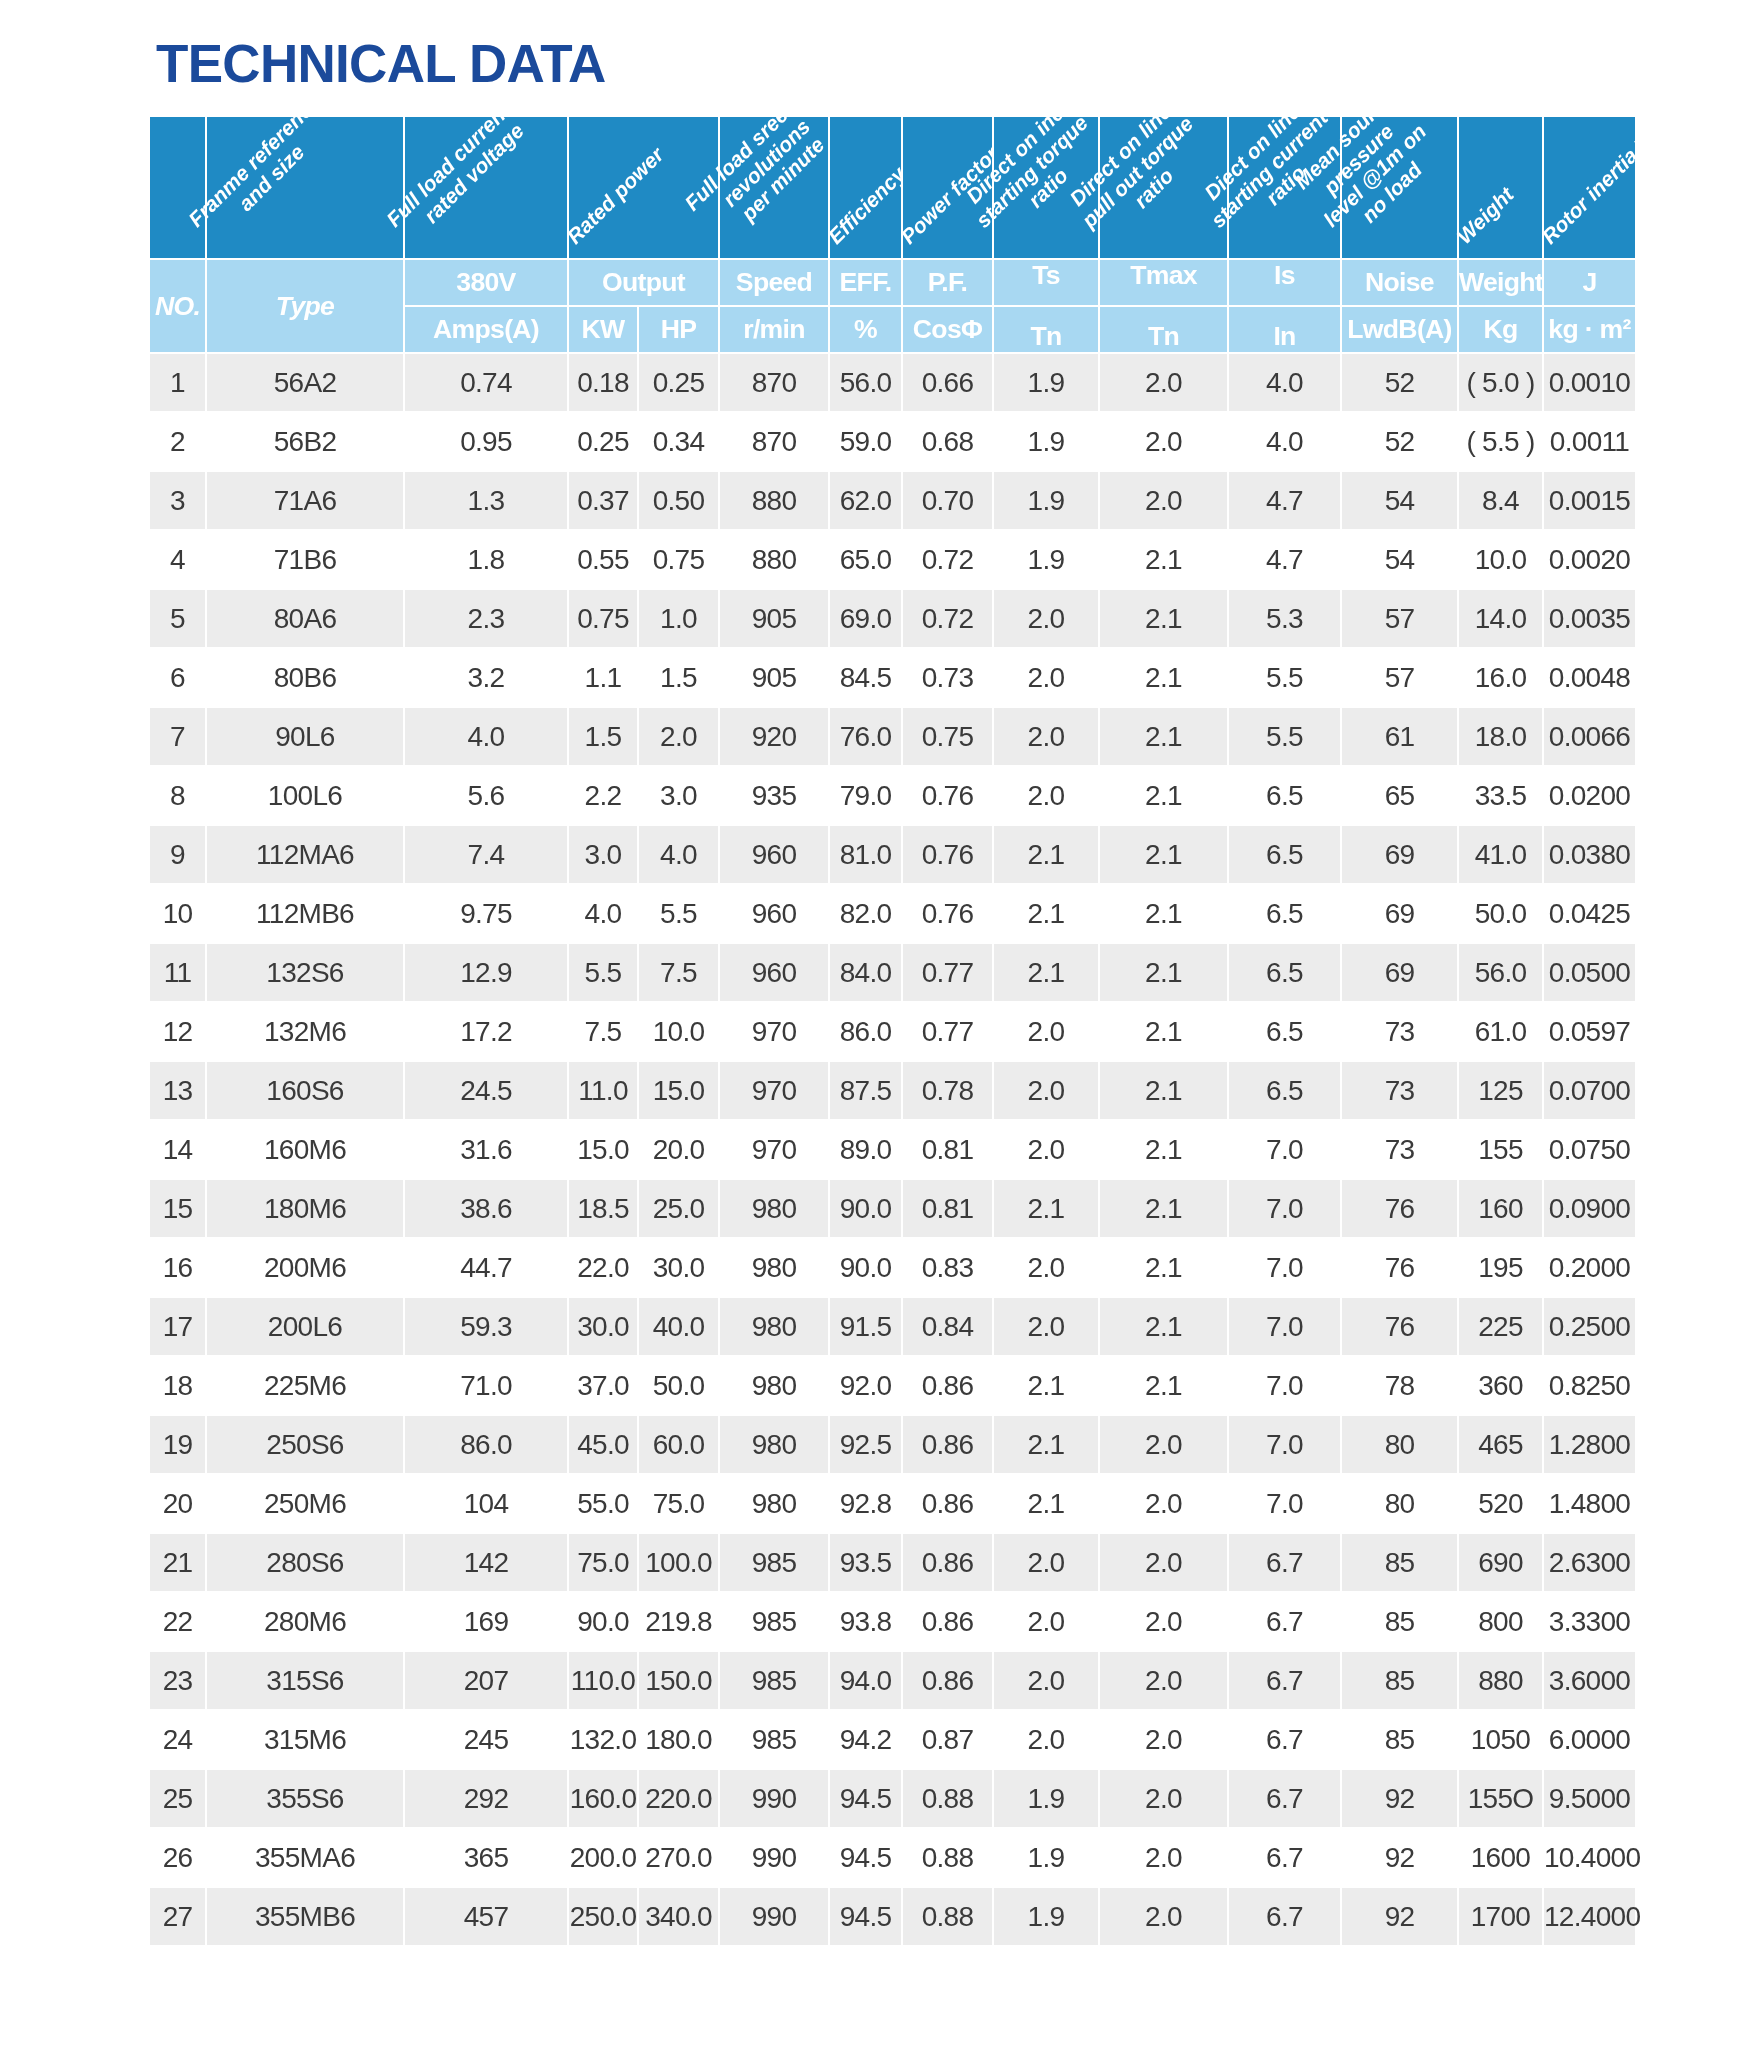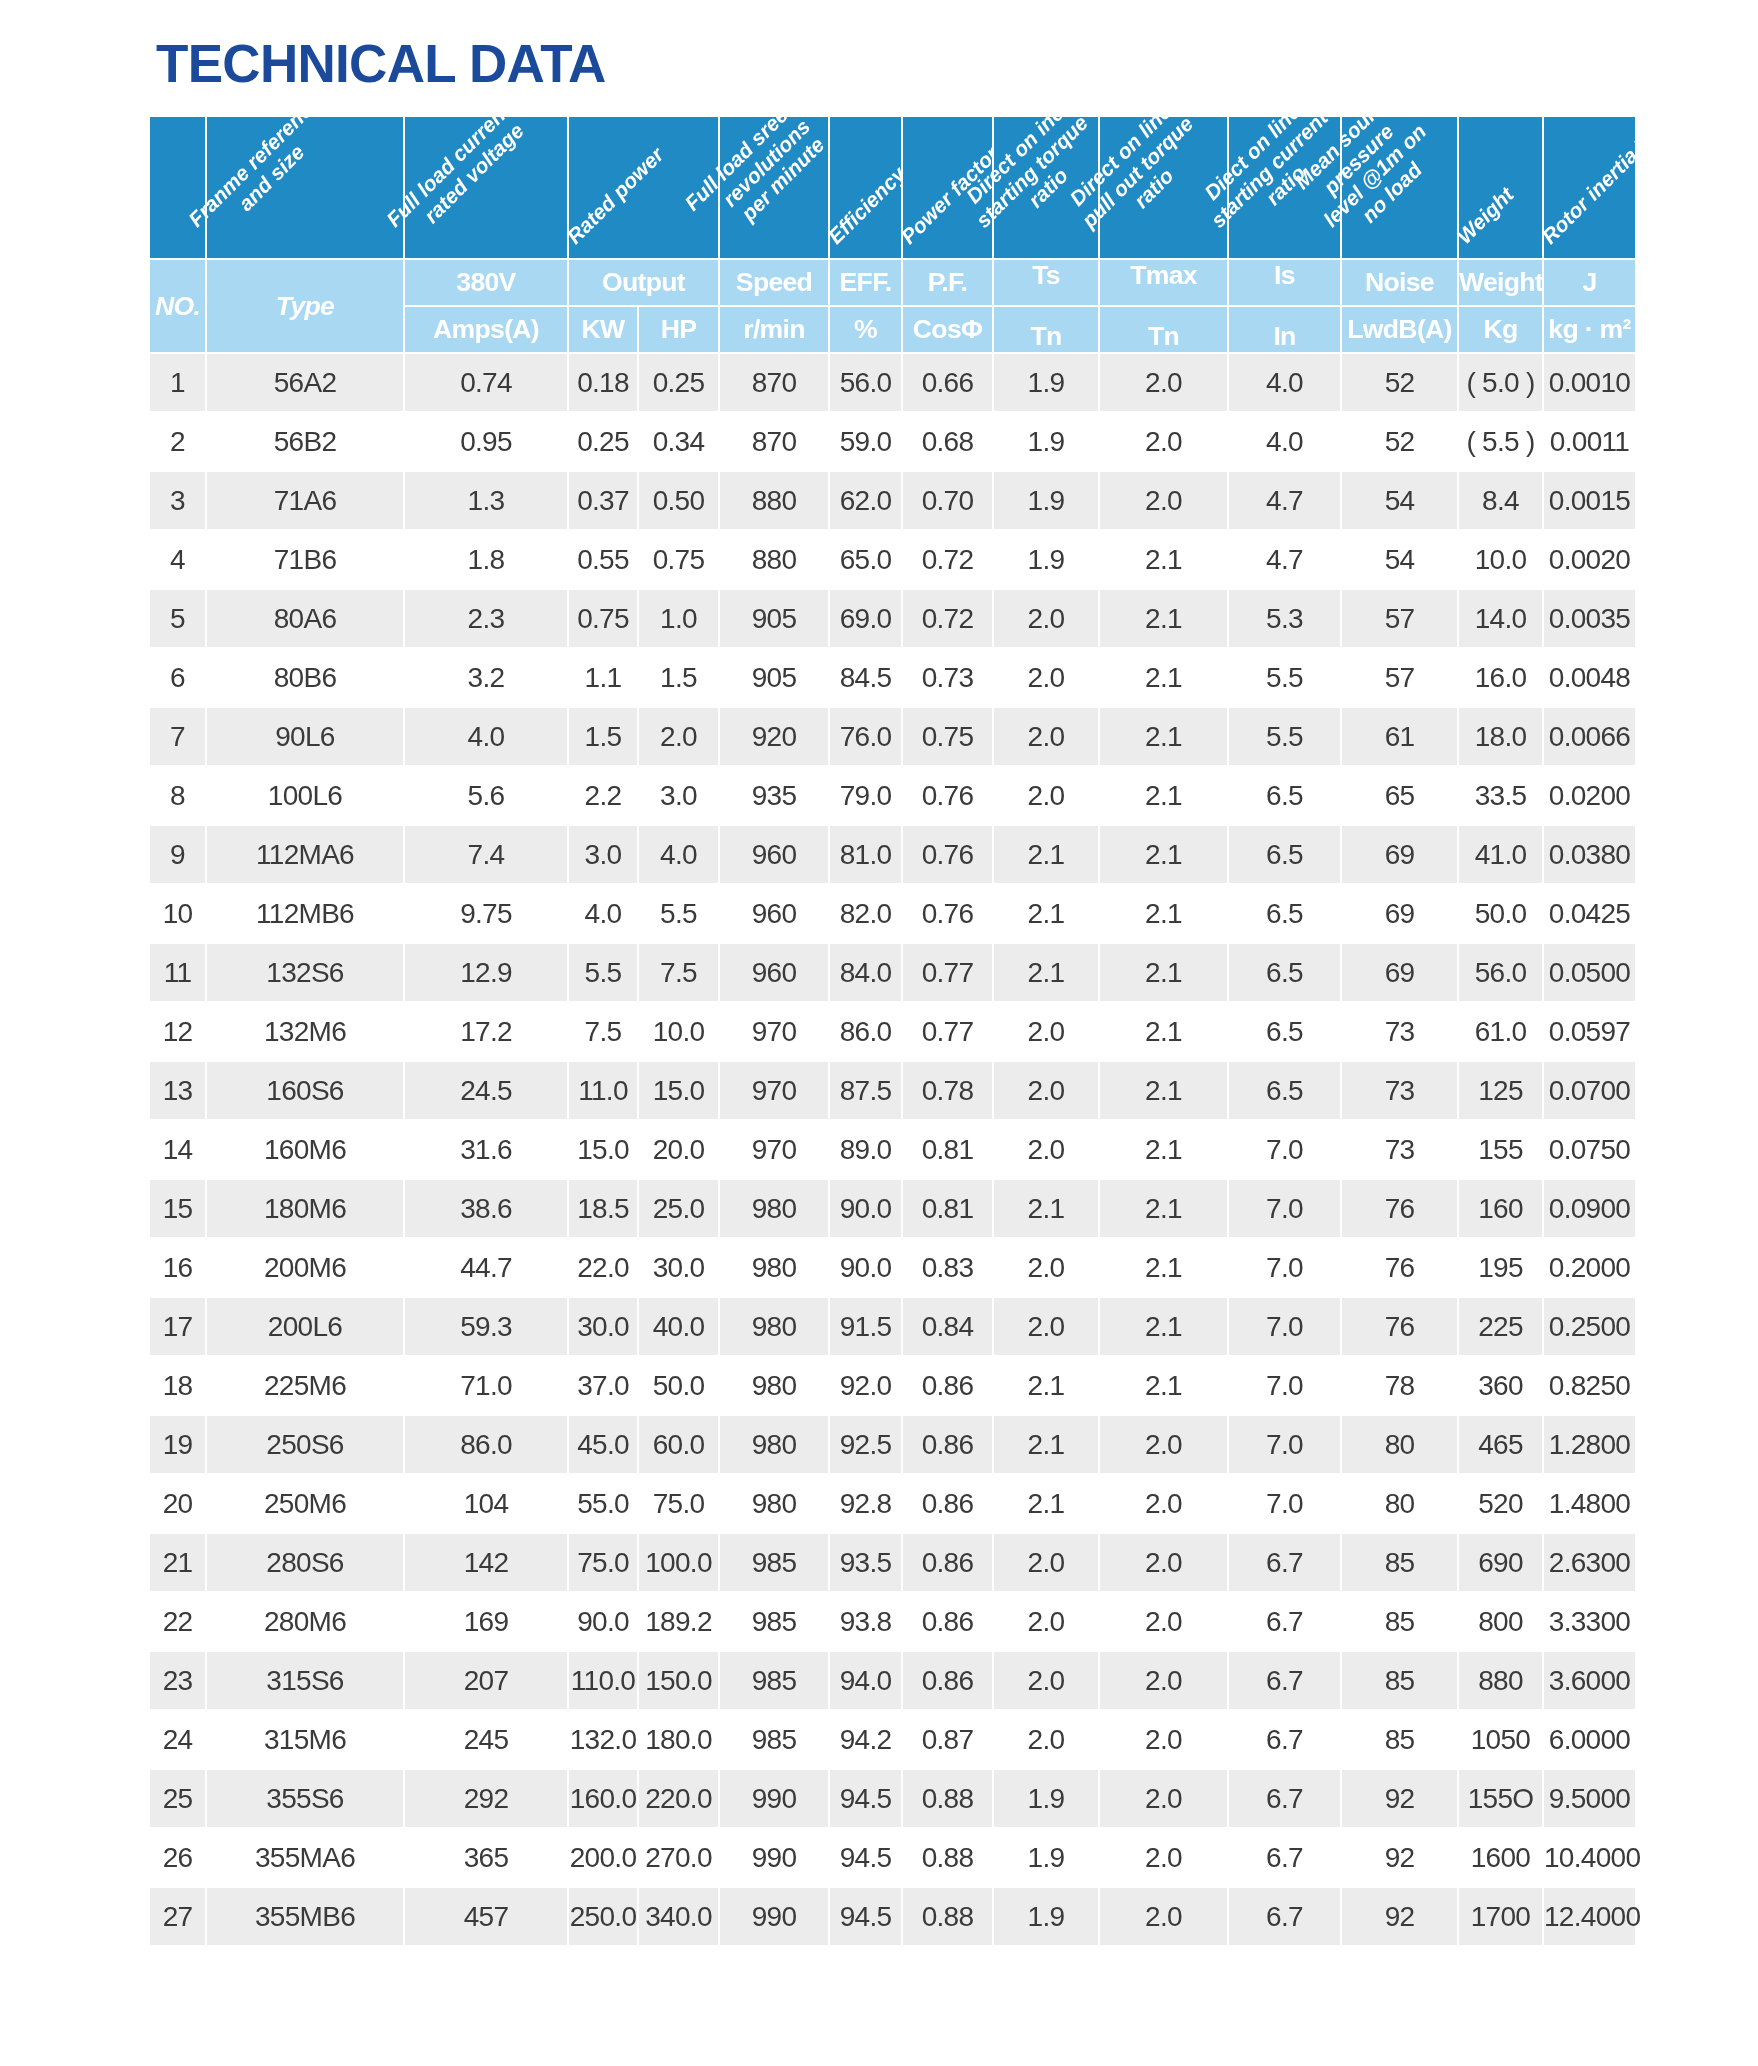--- a/index.html
+++ b/index.html
@@ -497,21 +497,21 @@
           <td>6.7</td>
           <td>85</td>
           <td>690</td>
           <td>2.6300</td>
         </tr>
         <tr>
           <td>22</td>
           <td>280M6</td>
           <td>169</td>
           <td>90.0</td>
-          <td>189.2</td>
+          <td>219.8</td>
           <td>985</td>
           <td>93.8</td>
           <td>0.86</td>
           <td>2.0</td>
           <td>2.0</td>
           <td>6.7</td>
           <td>85</td>
           <td>800</td>
           <td>3.3300</td>
         </tr>

